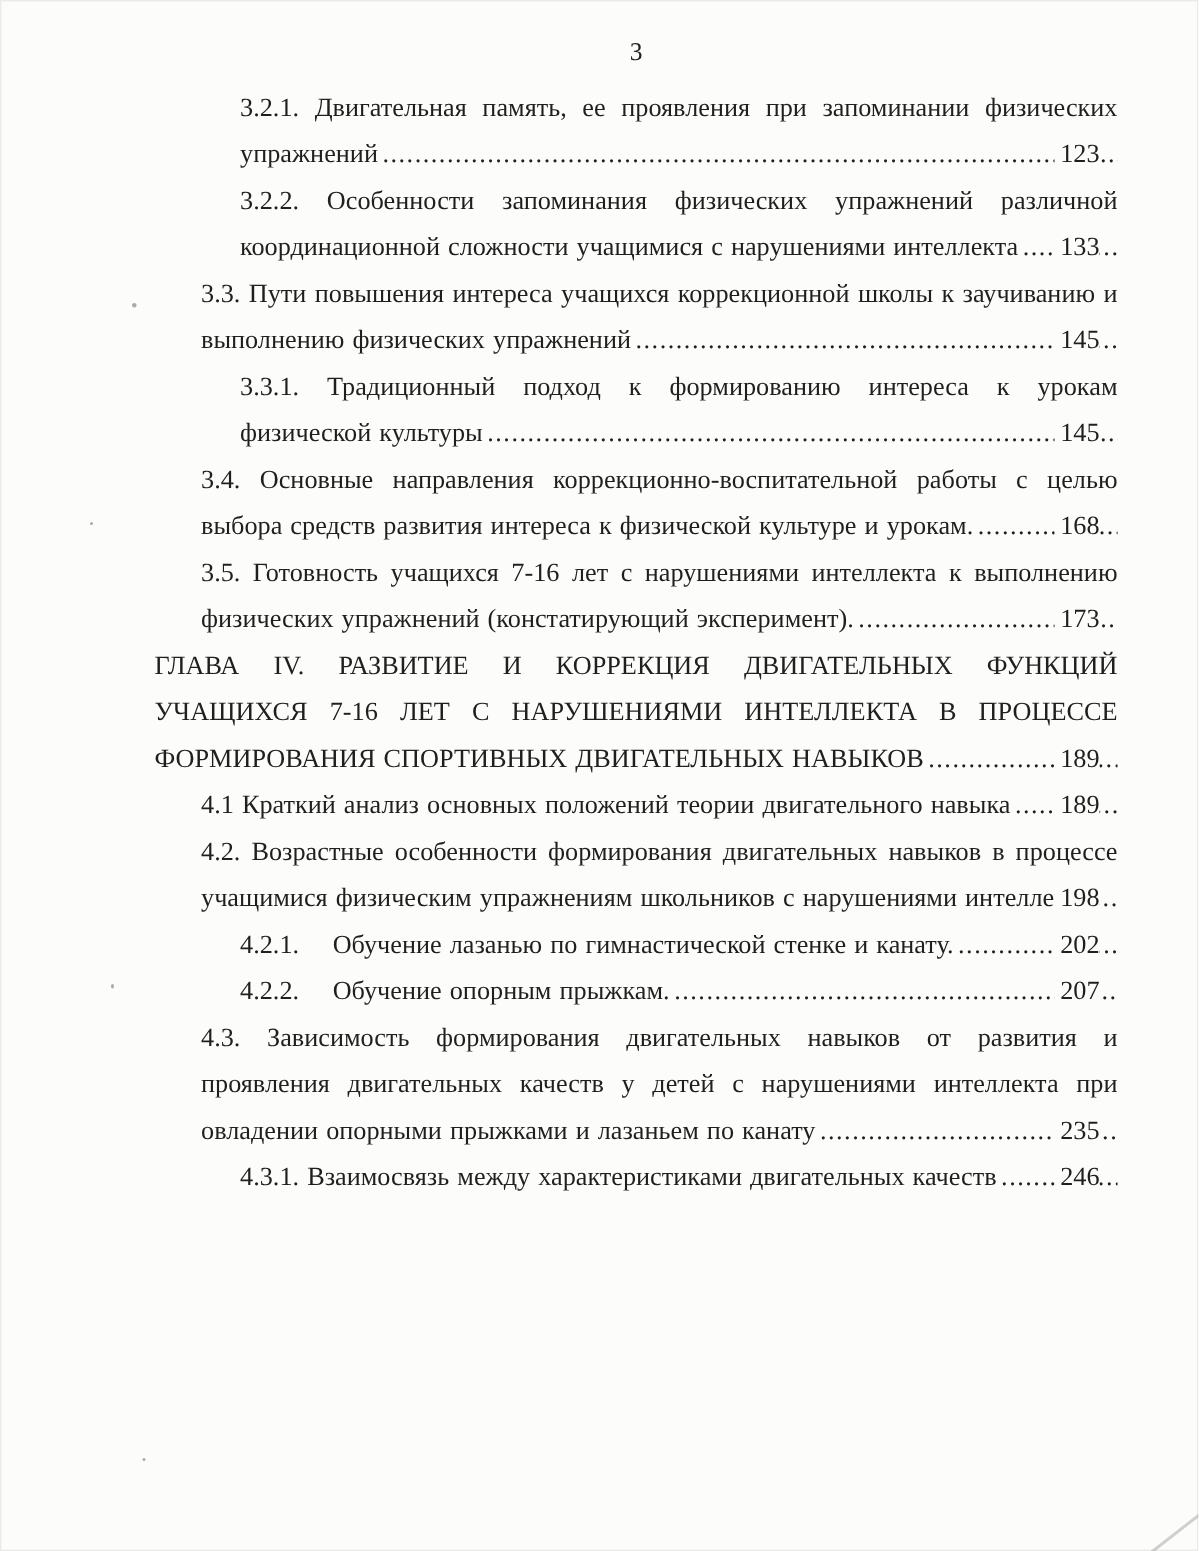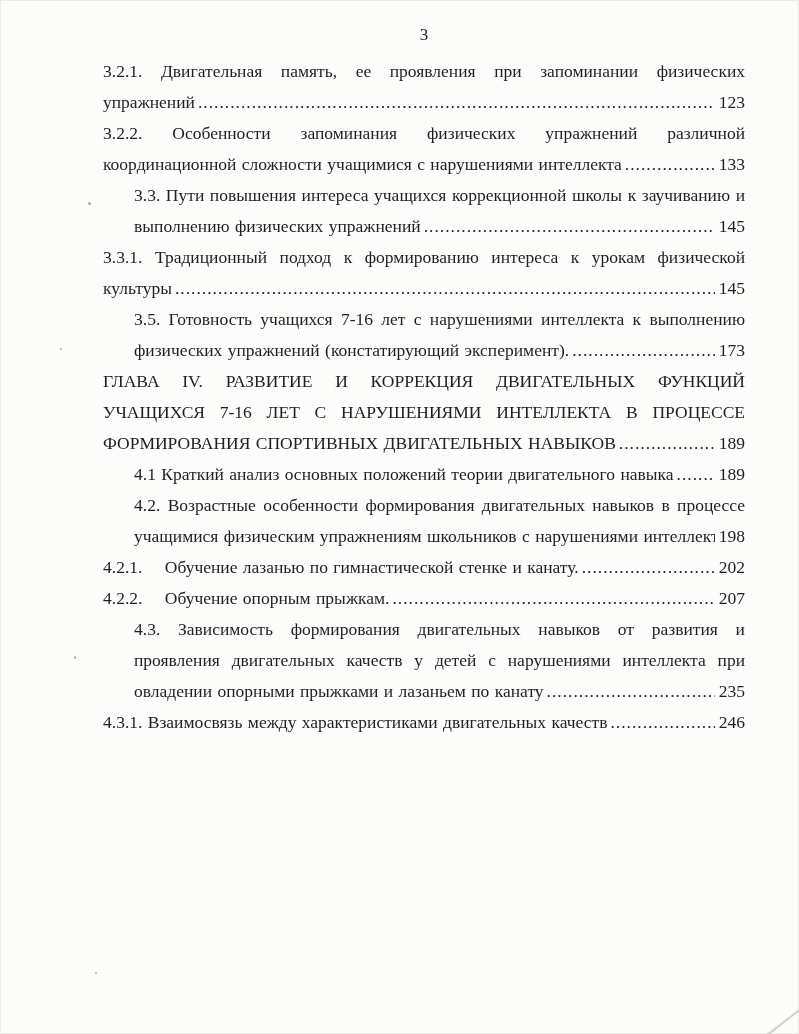--- a/index.html
+++ b/index.html
@@ -27,34 +27,34 @@
   }
   .toc-entry {
     position: relative;
     overflow: hidden;
     font-size: 17.5px;
     line-height: 31px;
     text-align: justify;
     word-spacing: 1px;
   }
   .toc-entry.lvl1 { margin-left: 31px; }
-  .toc-entry.lvl2 { }
+  .toc-entry.lvl2 { margin-left: 57px; }
   .toc-entry.chapter { font-weight: 400; }
   .toc-entry.tabbed .num { margin-right: 17px; }
   
   .toc-entry .txt::after {
     content: "................................................................................................................................................................................................................................................";
     position: absolute;
     white-space: nowrap;
     margin-left: 3px;
     letter-spacing: 1px;
   }
   .toc-entry .pg {
     position: absolute;
-    right: 0;
+    right: 12px;
     bottom: 0;
     background: #fcfcfb;
     padding-left: 4px;
   }
   
   .speck {
     position: absolute;
     background: #4a4a4a;
     border-radius: 50%;
     opacity: 0.45;
@@ -101,20 +101,25 @@
       <span class="pg">145</span>
     </p>
 
     <p class="toc-entry lvl2">
       <span class="num">3.3.1.</span>
       <span class="txt">Традиционный подход к формированию интереса к урокам физической культуры</span>
       <span class="pg">145</span>
     </p>
 
 
+    <p class="toc-entry lvl1">
+      <span class="num">3.4.</span>
+      <span class="txt">Основные направления коррекционно-воспитательной работы с целью выбора средств развития интереса к физической культуре и урокам.</span>
+      <span class="pg">168</span>
+    </p>
 
     <p class="toc-entry lvl1">
       <span class="num">3.5.</span>
       <span class="txt">Готовность учащихся 7-16 лет с нарушениями интеллекта к выполнению физических упражнений (констатирующий эксперимент).</span>
       <span class="pg">173</span>
     </p>
 
     <p class="toc-entry lvl0 chapter">
       <span class="num">ГЛАВА IV.</span>
       <span class="txt">РАЗВИТИЕ И КОРРЕКЦИЯ ДВИГАТЕЛЬНЫХ ФУНКЦИЙ УЧАЩИХСЯ 7-16 ЛЕТ С НАРУШЕНИЯМИ ИНТЕЛЛЕКТА В ПРОЦЕССЕ ФОРМИРОВАНИЯ СПОРТИВНЫХ ДВИГАТЕЛЬНЫХ НАВЫКОВ</span>

